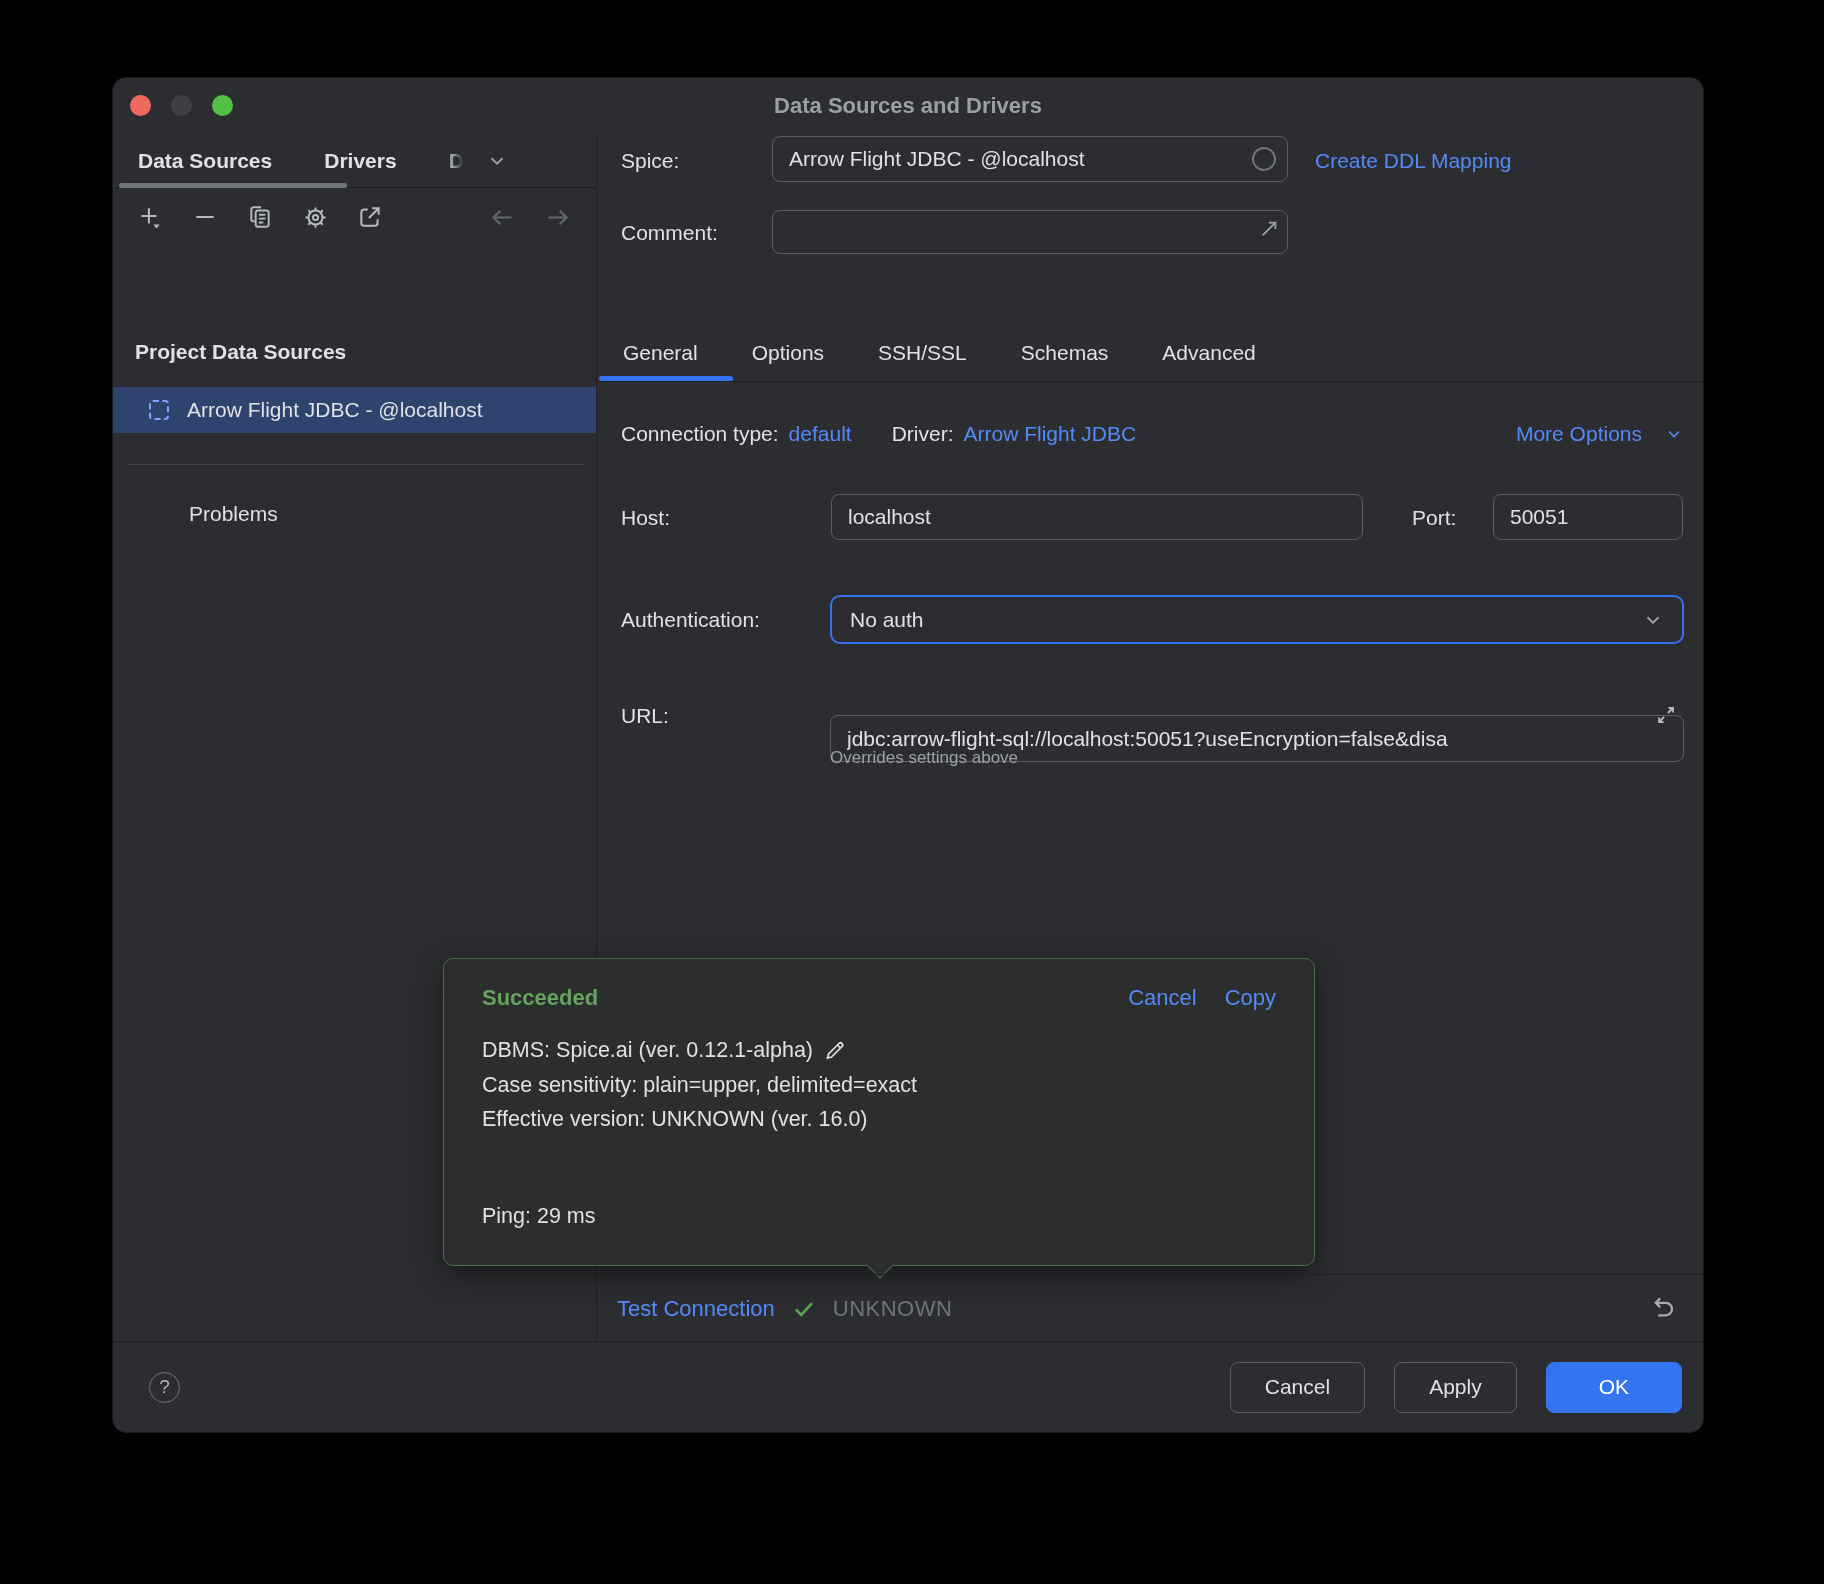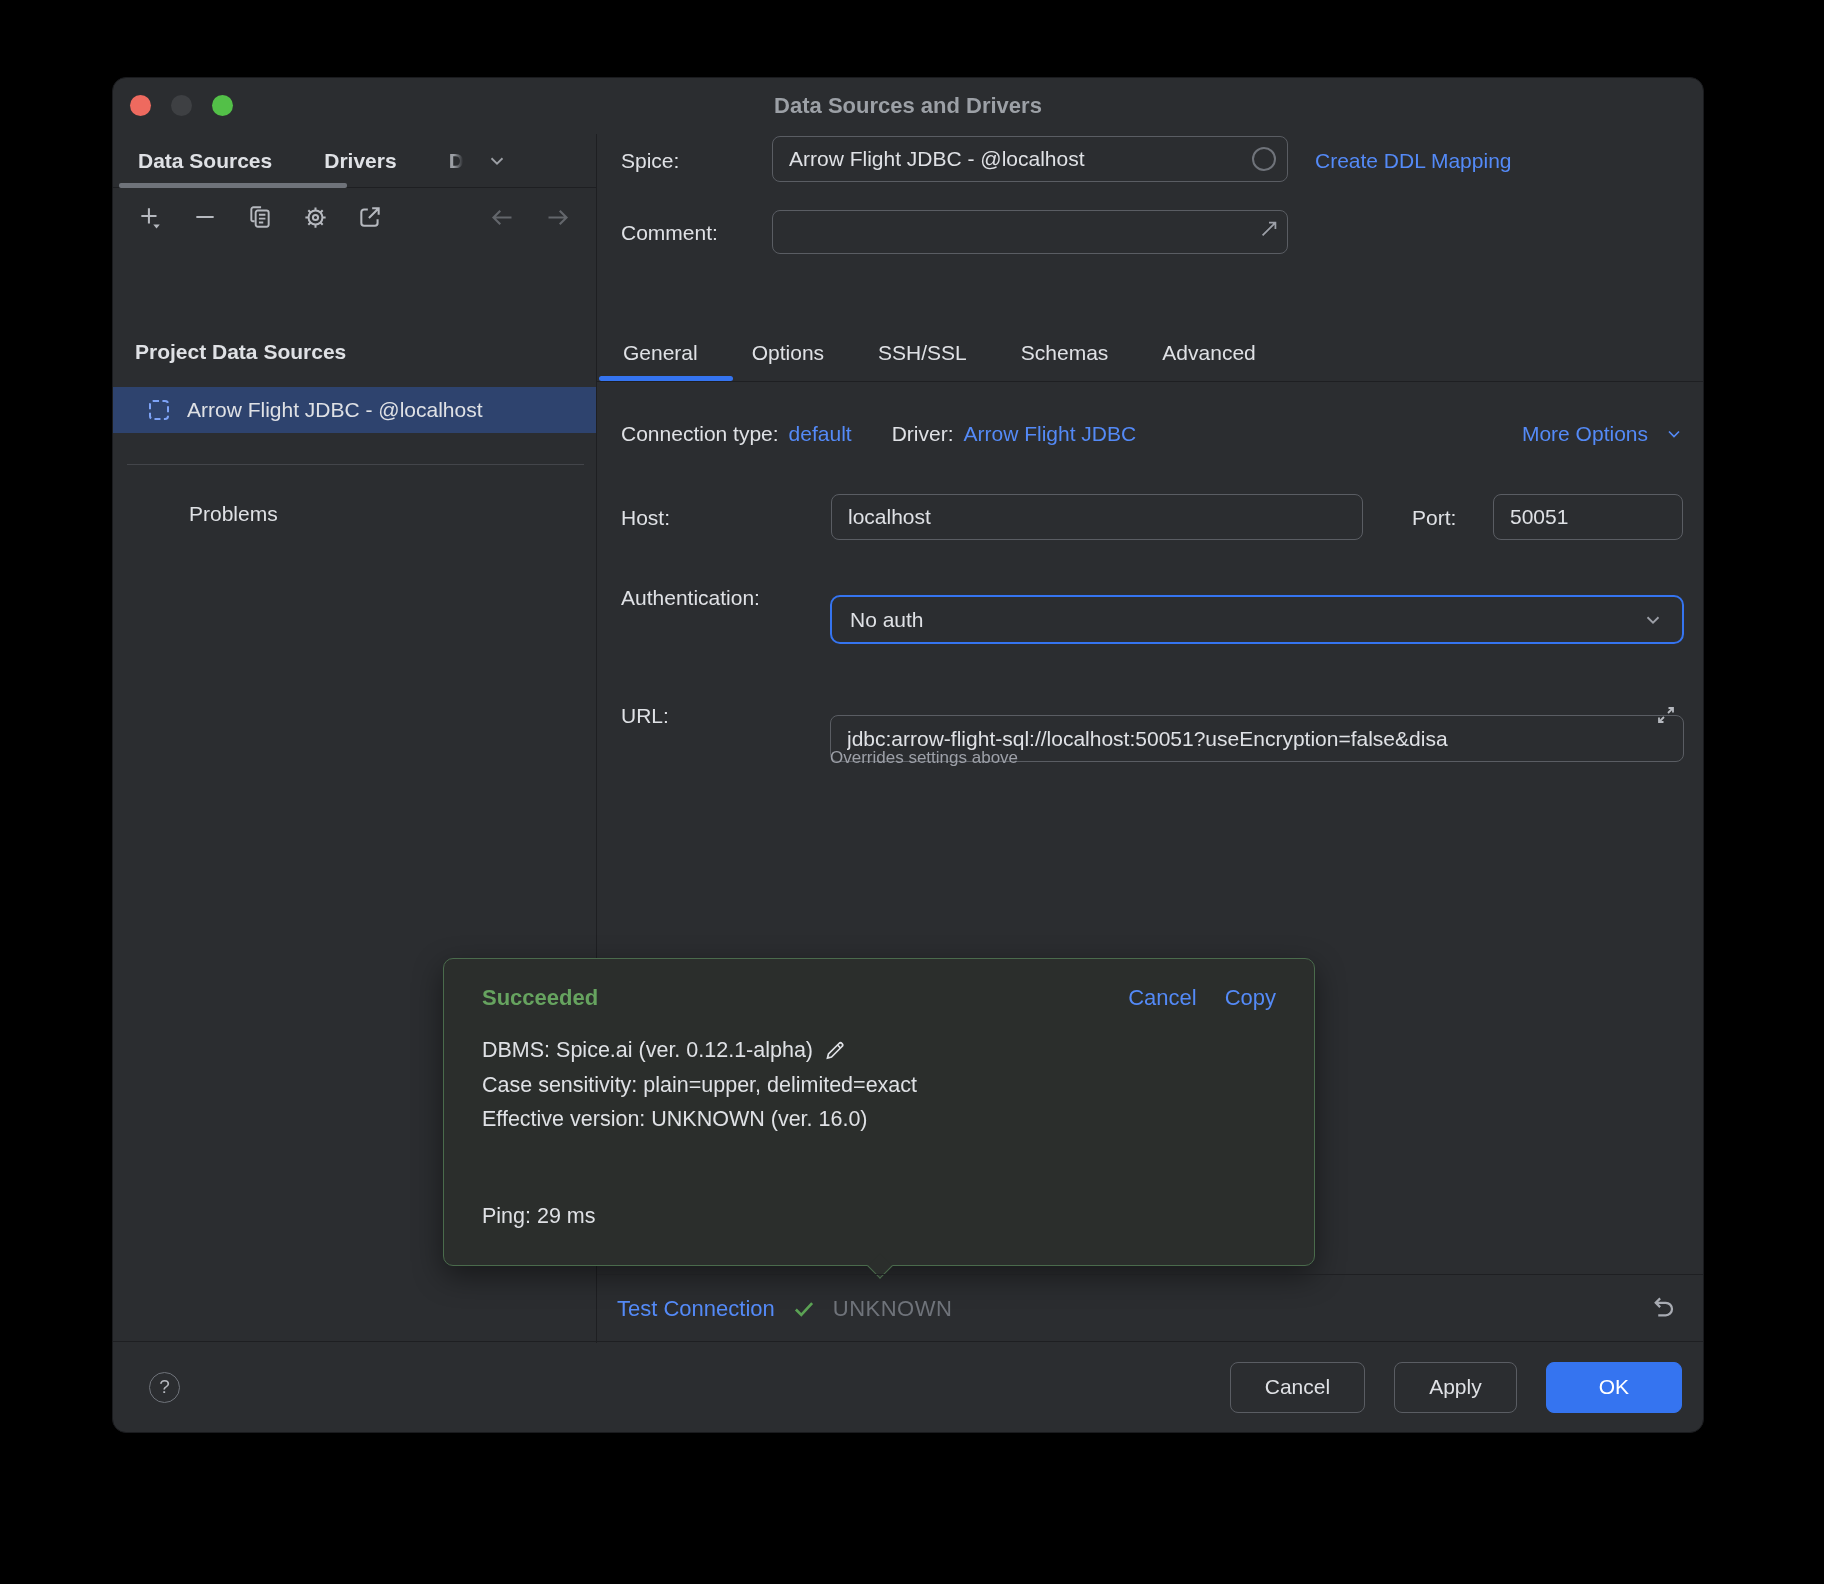--- a/index.html
+++ b/index.html
@@ -51,28 +51,28 @@
   .comment-wrap input { width:100%; height:100%; padding-right:40px; }
   .corner-icon { position:absolute; right:8px; top:8px; color:#9DA0A8; display:flex; }
   
   .form-tabs { position:absolute; left:26px; top:190px; height:57px; display:flex; gap:54px; align-items:center; }
   .ftab { font-size:21px; color:#DFE1E5; white-space:nowrap; }
   .ftab-underline { position:absolute; left:2px; top:242px; width:134px; height:5px; background:#3574F0; border-radius:3px; }
   .tabs-divider { position:absolute; left:0; right:0; top:247px; height:1px; background:#1E1F22; }
   
   .conn-row { position:absolute; left:24px; top:288px; display:flex; gap:10px; align-items:baseline; }
   .gray-label { font-size:21px; color:#DFE1E5; }
-  .more-options { position:absolute; right:21px; top:288px; display:flex; align-items:center; gap:16px; }
+  .more-options { position:absolute; right:21px; top:288px; display:flex; align-items:center; gap:22px; }
   
   .host-label { left:24px; top:372px; }
   .host-field { position:absolute; left:234px; top:360px; width:532px; height:46px; }
   .port-label { left:815px; top:372px; }
   .port-field { position:absolute; left:896px; top:360px; width:190px; height:46px; }
   
-  .auth-label { left:24px; top:452px; }
+  .auth-label { left:24px; top:474px; }
   .auth-box { position:absolute; left:233px; top:461px; width:854px; height:49px;
     border:2px solid #3574F0; border-radius:10px; display:flex; align-items:center; padding:0 18px; }
   .auth-value { font-size:21px; color:#DFE1E5; flex:1; }
   .auth-chevron { color:#9DA0A8; display:flex; }
   
   .url-label { left:24px; top:570px; }
   .url-wrap { position:absolute; left:233px; top:559px; width:854px; height:47px; }
   .url-wrap input { width:100%; height:100%; padding-right:36px; white-space:nowrap; overflow:hidden;margin-top:22px; }
   .url-expand { position:absolute; right:6px; top:10px; color:#B6B9BF; display:flex; }
   .url-hint { position:absolute; left:233px; top:614px; font-size:17px; color:#9DA0A8; }

